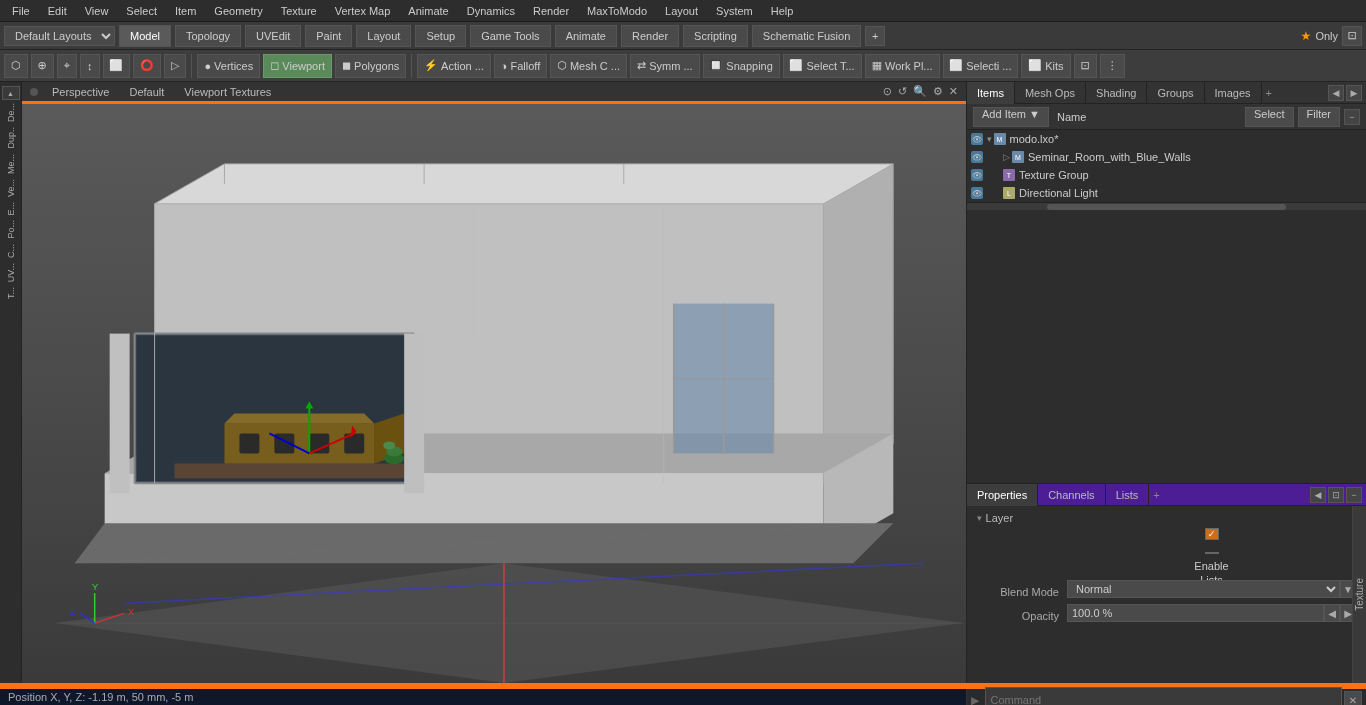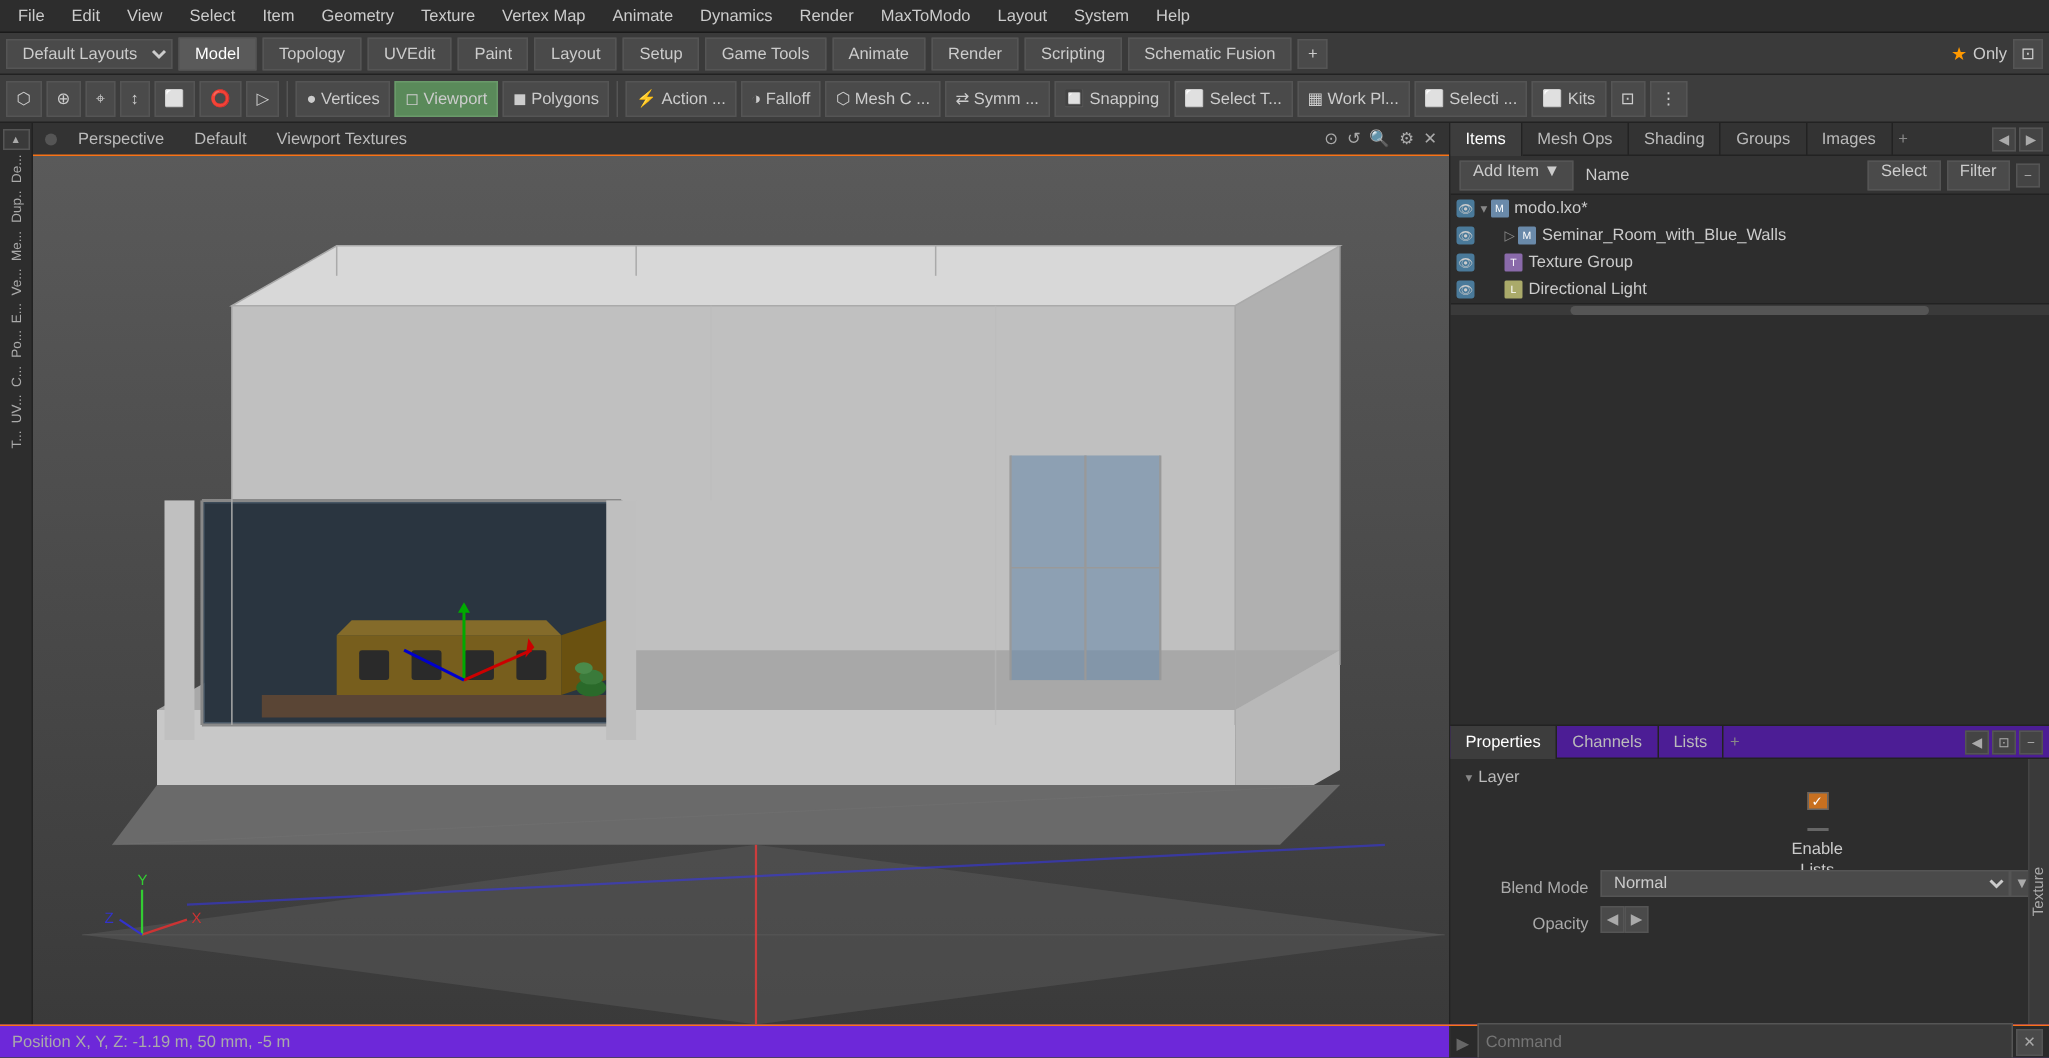--- a/index.html
+++ b/index.html
@@ -130,21 +130,21 @@
       position: relative;
       overflow: hidden;
     }
     #viewport-header {
       height: 22px;
       background: #333;
       display: flex;
       align-items: center;
       padding: 0 8px;
       gap: 8px;
-      border-bottom: 1px solid #f97316;
+      border-bottom: 3px solid #f97316;
     }
     .vp-header-dot { width: 8px; height: 8px; background: #555; border-radius: 50%; }
     .vp-header-item {
       font-size: 11px;
       color: #bbb;
       padding: 2px 6px;
       cursor: pointer;
     }
     .vp-header-right { margin-left: auto; display: flex; align-items: center; gap: 6px; }
     .vp-header-icon { color: #aaa; font-size: 11px; cursor: pointer; }
@@ -777,35 +777,36 @@
         <div class="props-select-row">
           <div class="props-label">Blend Mode</div>
           <select class="props-select">
             <option>Normal</option>
           </select>
           <div class="props-input-btn">▼</div>
         </div>
 
         <div class="props-select-row">
           <div class="props-label">Opacity</div>
+          <input type="text" class="props-input" value="100.0 %" style="">
           <div class="props-input-btn">◀</div>
           <div class="props-input-btn">▶</div>
         </div>
 
         <div id="texture-side-tab">
           <span id="texture-side-label">Texture</span>
         </div>
       </div>
     </div>
 
   </div>
 
 </div>
 
-<div id="status-bar" style="position:relative; display:flex; width:100%; height:22px; background:#6d28d9; border-top:1px solid #f97316;">
+<div id="status-bar" style="position:relative; display:flex; width:100%; height:22px; background:#0f172a; border-top:6px solid #f97316;">
   <span class="status-text">Position X, Y, Z:  -1.19 m, 50 mm, -5 m</span>
 
   <div style="position:absolute; right:0; top:0; width:400px; height:22px; background:#2a2a2a; border-left:1px solid #333; display:flex; align-items:center; padding:0 4px; gap:2px;">
     <span style="color:#666; font-size:11px; margin-right:4px;">▶</span>
     <input type="text" id="command-input" style="flex: 1 1 0%; height: 26px; background: rgb(58, 58, 58); border: 1px solid rgb(85, 85, 85); color: rgb(136, 136, 136); font-size: 11px; padding: 0px 4px;" placeholder="Command">
     <div class="cmd-btn">✕</div>
   </div>
 </div>
 
 </body></html>

